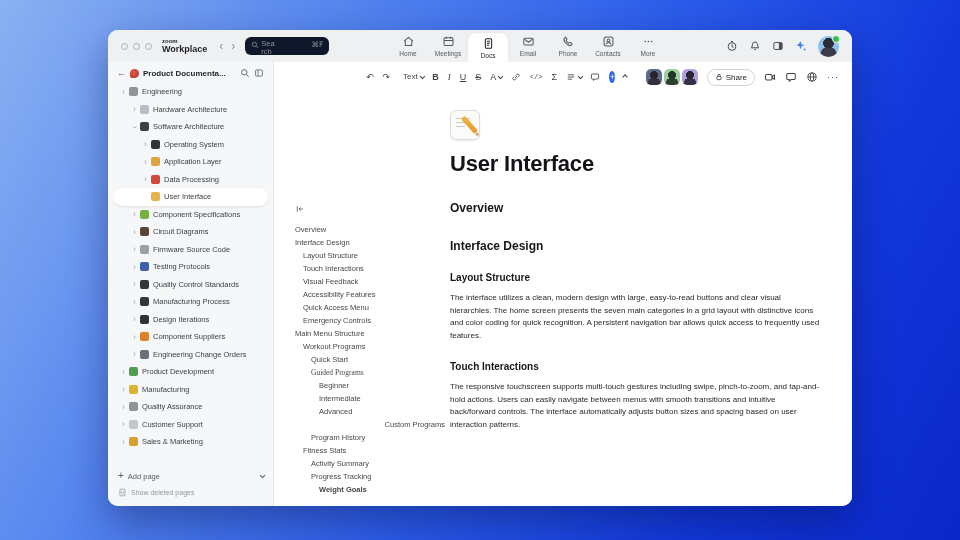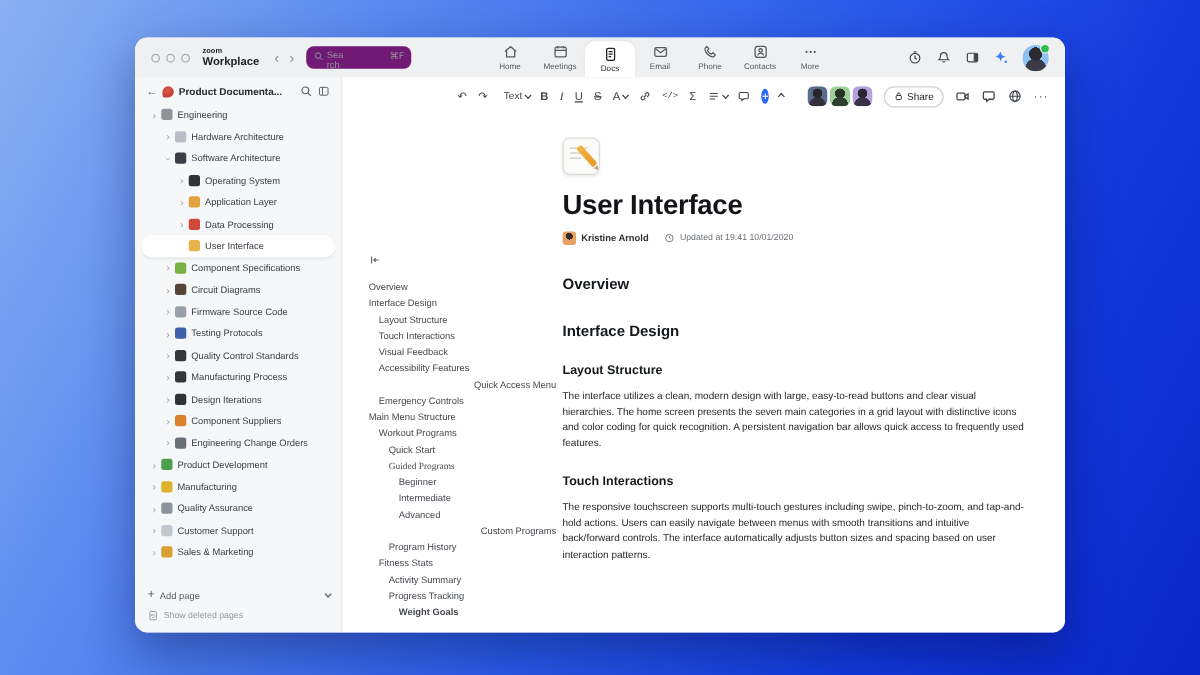--- a/index.html
+++ b/index.html
@@ -16,21 +16,21 @@
   
   .titlebar { flex:0 0 32px; background:#eff0f2; display:flex; align-items:center;
     padding-left:13px; position:relative; }
   .dots { display:flex; gap:5px; }
   .dot { width:7px; height:7px; border-radius:50%; border:1px solid #a9acb1; background:transparent; }
   .brand { margin-left:10px; line-height:1; }
   .brand .b1 { font-size:6px; font-weight:700; color:#1c1e21; }
   .brand .b2 { font-size:9px; font-weight:700; color:#1c1e21; margin-top:1px; }
   .harr { color:#8d9197; font-size:12px; line-height:1; padding:0 4px; cursor:default; }
   .harr:first-of-type { margin-left:8px; }
-  .search-pill { margin-left:6px; width:84px; height:18px; background:#701a75; border-radius:6px;
+  .search-pill { margin-left:6px; width:84px; height:18px; background:#0f172a; border-radius:6px;
     display:flex; align-items:flex-start; padding:3px 6px 0 6px; color:#8f939a; position:relative; }
   .search-pill svg { width:8px; height:8px; margin-top:1px; flex:0 0 auto; }
   .ph { font-size:7.5px; line-height:8px; width:15px; word-break:break-all; margin-left:2px; }
   .kbd { margin-left:auto; font-size:7.5px; font-family:"DejaVu Sans",sans-serif; }
   .tabs { position:absolute; left:280px; top:0; height:32px; display:flex; }
   .tab { width:40px; display:flex; flex-direction:column; align-items:center; justify-content:center;
     gap:2px; font-size:6.5px; color:#55595f; }
   .tab svg { width:13px; height:13px; }
   .tab.active { align-self:flex-end; height:29px; background:#fff; border-radius:8px 8px 0 0;
     color:#1e2125; box-shadow:0 -1px 3px rgba(0,0,0,.05); }
@@ -451,21 +451,21 @@
                   <path d="M3.2 3.2v7.6M11 7H5.6M7.8 4.8 5.6 7l2.2 2.2"></path>
                 </svg>
             </div>
             <div>
                 <div class="o-row" style="padding-left: 0px;">Overview</div>
                 <div class="o-row" style="padding-left: 0px;">Interface Design</div>
                 <div class="o-row" style="padding-left: 8px;">Layout Structure</div>
                 <div class="o-row" style="padding-left: 8px;">Touch Interactions</div>
                 <div class="o-row" style="padding-left: 8px;">Visual Feedback</div>
                 <div class="o-row" style="padding-left: 8px;">Accessibility Features</div>
-                <div class="o-row" style="padding-left: 8px; text-align: right;">Quick Access Menu</div>
+                <div class="o-row" style="padding-left: 8px;">Quick Access Menu</div>
                 <div class="o-row" style="padding-left: 8px;">Emergency Controls</div>
                 <div class="o-row" style="padding-left: 0px;">Main Menu Structure</div>
                 <div class="o-row" style="padding-left: 8px;">Workout Programs</div>
                 <div class="o-row" style="padding-left: 16px;">Quick Start</div>
                 <div class="o-row" style="padding-left: 16px; font-family: Liberation Serif, serif;">Guided Programs</div>
                 <div class="o-row" style="padding-left: 24px;">Beginner</div>
                 <div class="o-row" style="padding-left: 24px;">Intermediate</div>
                 <div class="o-row" style="padding-left: 24px;">Advanced</div>
                 <div class="o-row" style="padding-left: 16px; text-align: right;">Custom Programs</div>
                 <div class="o-row" style="padding-left: 16px;">Program History</div>
@@ -477,29 +477,20 @@
           </div>
 
           <article class="doc">
             <div class="doc-emoji">
               <i></i>
                 <i></i>
                 <i></i>
               <span class="pencil"></span>
             </div>
             <h1 class="doc-title">User Interface</h1>
-            <div class="byline">
-              <span class="author-av"></span>
-              <span class="author-name">Kristine Arnold</span>
-              <svg viewBox="0 0 14 14" fill="none" stroke="currentColor" stroke-width="1.1">
-                  <circle cx="7" cy="7" r="4.6"></circle>
-                  <path d="M7 4.4V7l1.8 1"></path>
-                </svg>
-              <span class="updated">Updated at 19:41 10/01/2020</span>
-            </div>
             <div>
                 <h2 class="doc-h2">Overview</h2>
                 <h2 class="doc-h2">Interface Design</h2>
                 <h3 class="doc-h3">Layout Structure</h3>
                 <p class="doc-p">The interface utilizes a clean, modern design with large, easy-to-read buttons and clear visual hierarchies. The home screen presents the seven main categories in a grid layout with distinctive icons and color coding for quick recognition. A persistent navigation bar allows quick access to frequently used features.</p>
                 <h3 class="doc-h3">Touch Interactions</h3>
                 <p class="doc-p">The responsive touchscreen supports multi-touch gestures including swipe, pinch-to-zoom, and tap-and-hold actions. Users can easily navigate between menus with smooth transitions and intuitive back/forward controls. The interface automatically adjusts button sizes and spacing based on user interaction patterns.</p>
               </div>
           </article>
 

